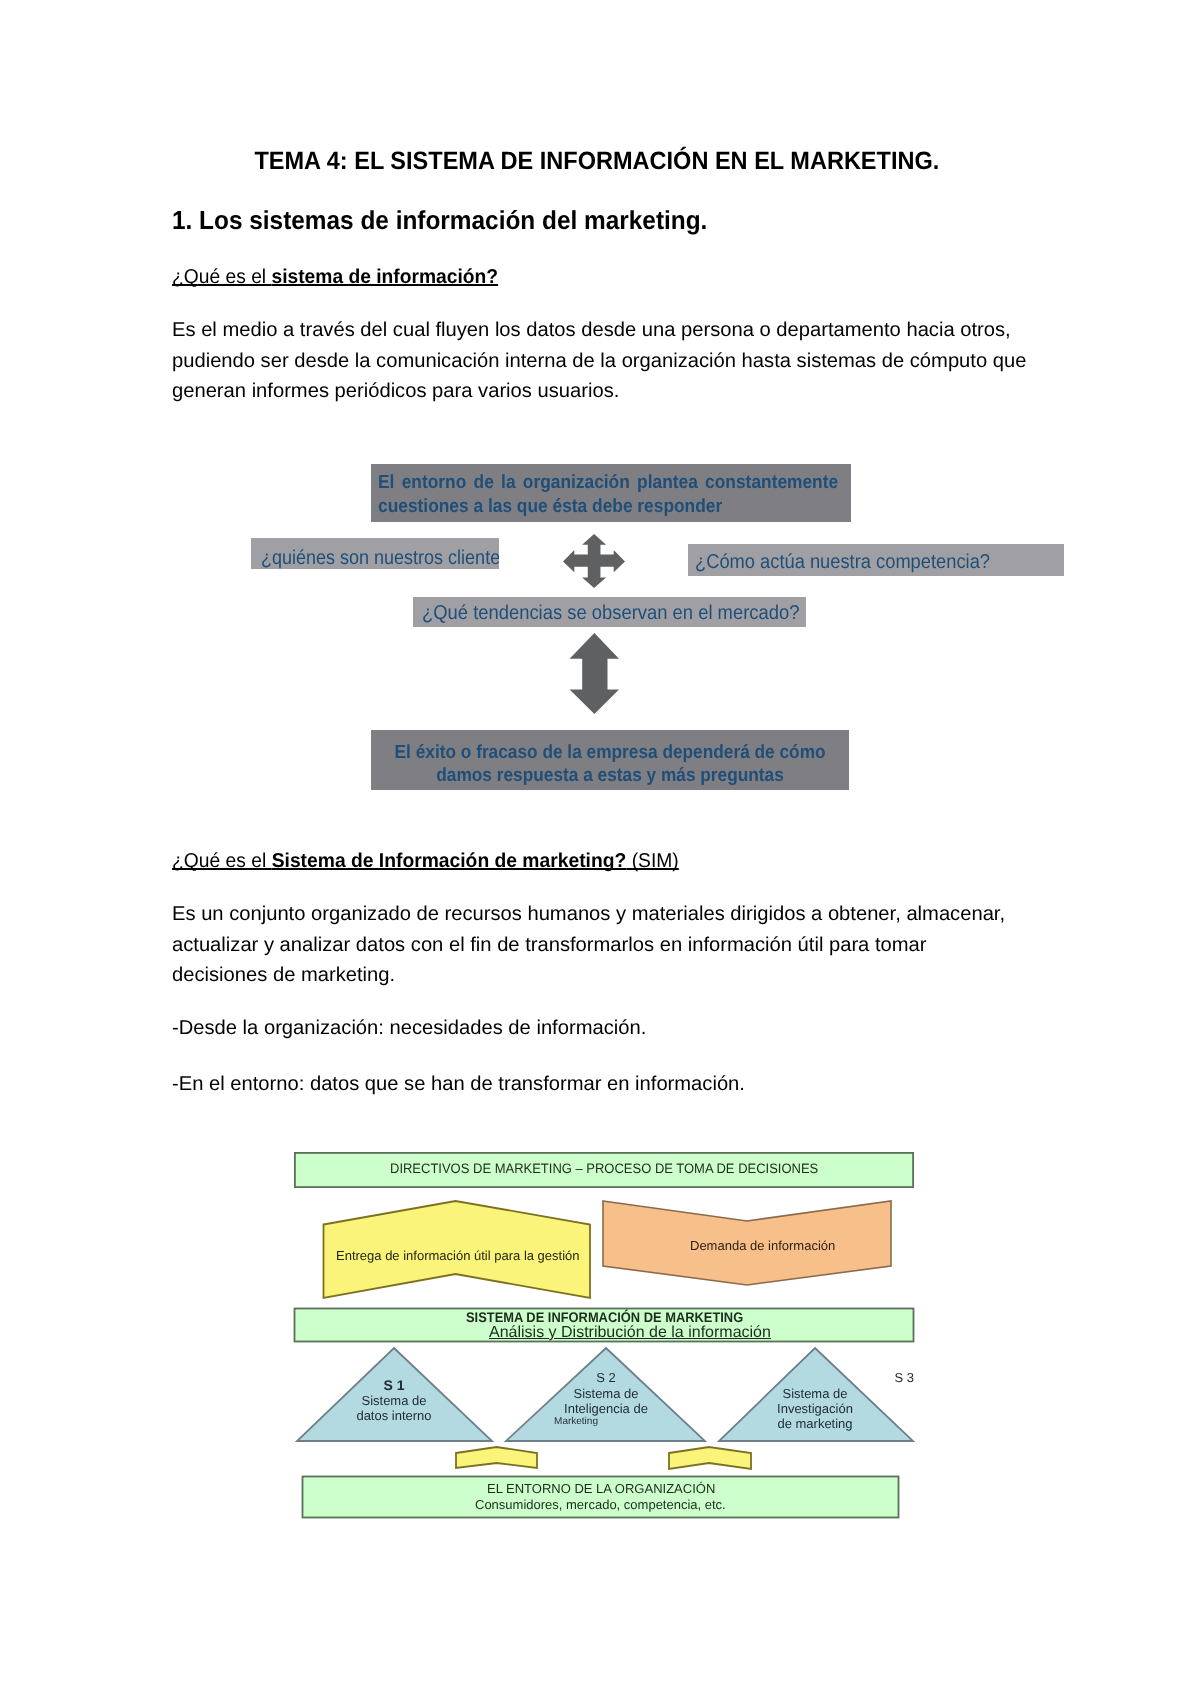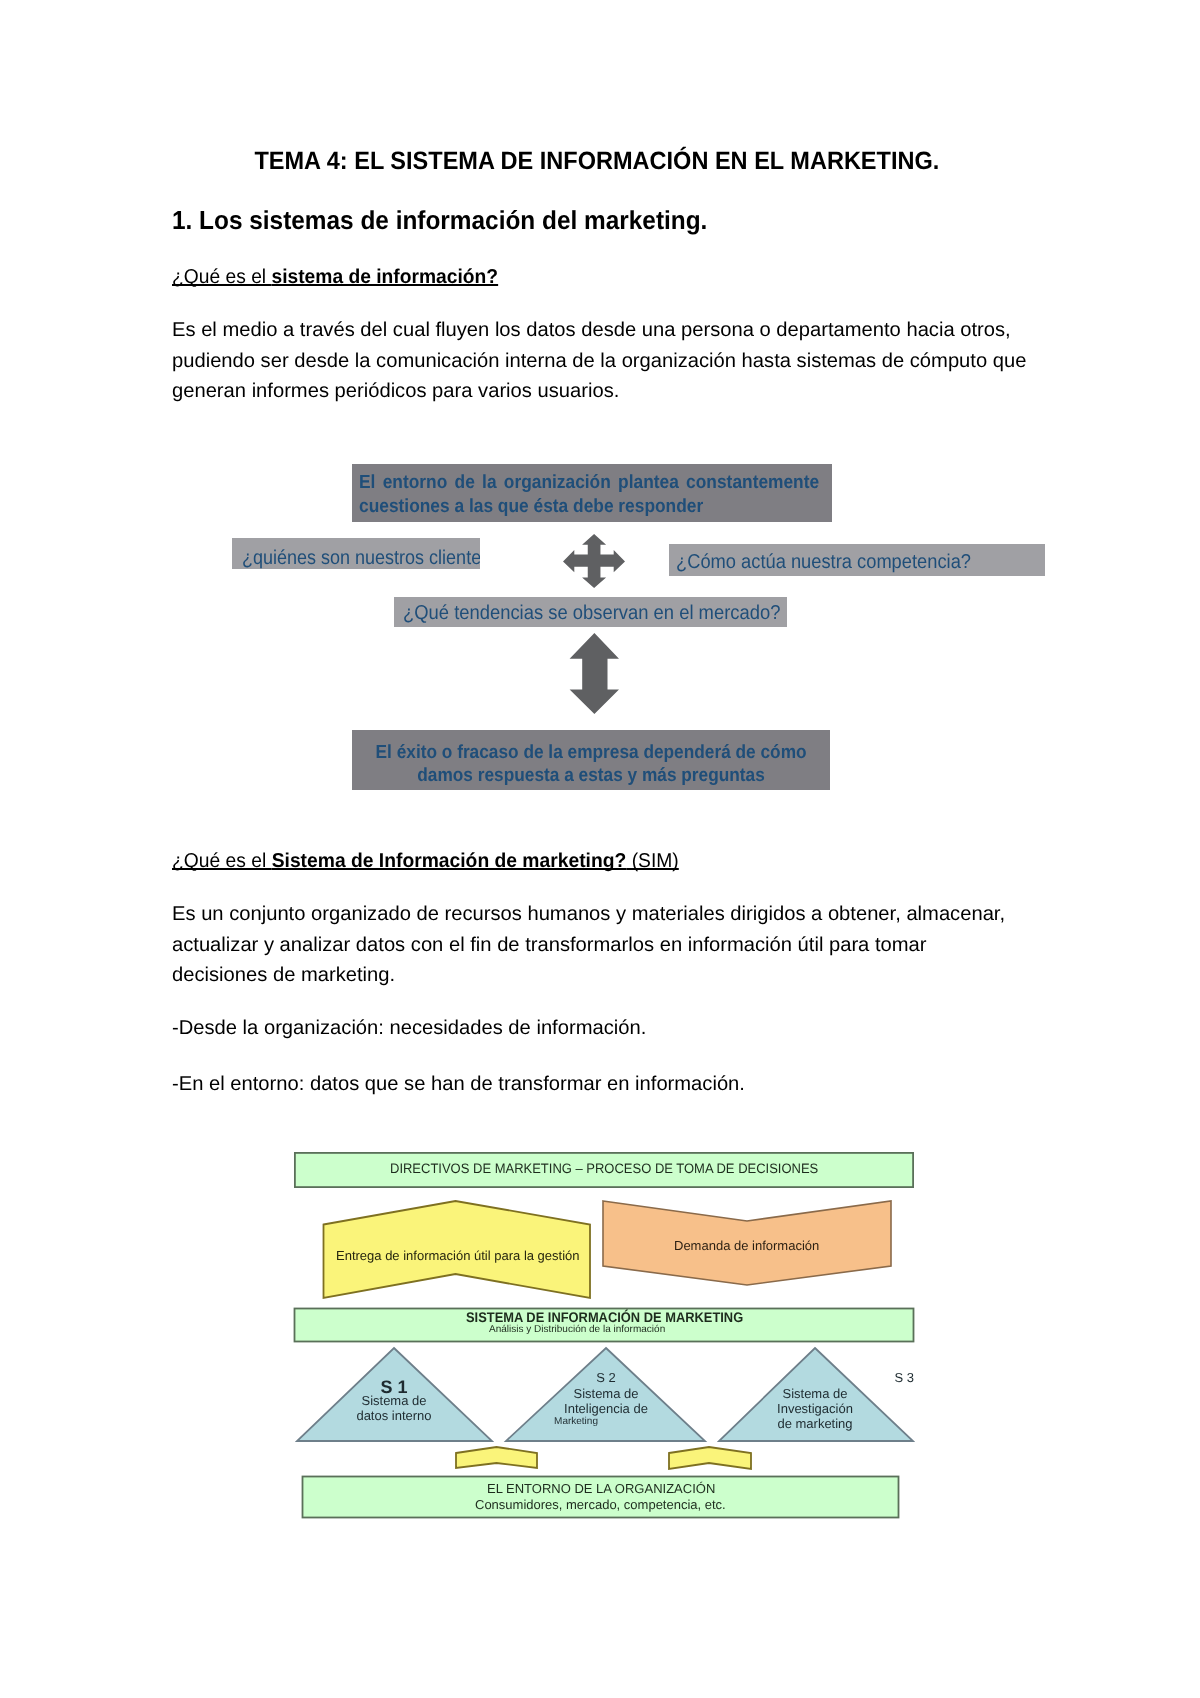--- a/index.html
+++ b/index.html
@@ -16,33 +16,33 @@
   .subheading{position:absolute;left:172px;font-size:20px;color:#000;text-decoration:underline;
     text-underline-offset:1px;text-decoration-thickness:1.7px;text-decoration-skip-ink:none;white-space:nowrap;
     transform-origin:left top;}
   .subheading b{font-weight:bold;}
   .para{position:absolute;left:172px;width:880px;font-size:20px;color:#000;line-height:30.5px;
     text-align:left;transform:scaleX(1.0085);transform-origin:left top;}
   .pl{white-space:nowrap;}
 
   
   .d1{position:absolute;left:0;top:0;width:1200px;height:1698px;}
-  .d1 .box{position:absolute;box-sizing:border-box;color:#1F4E79;overflow:hidden;}
+  .d1 .box{position:absolute;box-sizing:border-box;color:#1F4E79;overflow:hidden;margin-left:19px;}
   .d1 .bigbox{background:#7F7E83;}
   .d1 .smallbox{background:#A0A0A4;}
   .d1 .smallbox .tx{font-weight:normal;}
   .d1 .tx{position:absolute;white-space:nowrap;transform-origin:left top;font-weight:bold;}
 
   
   .d2{position:absolute;left:0;top:0;width:1200px;height:1698px;}
   .d2 svg{position:absolute;left:0;top:0;width:1200px;height:1698px;overflow:visible;}
   .d2 .lbl{position:absolute;white-space:nowrap;transform-origin:left top;
     color:#1D2C1D;font-size:13px;}
   .d2 .lbl.yel{color:#26260F;}
-  .d2 .lbl.org{color:#2B1F12;}
+  .d2 .lbl.org{color:#2B1F12;margin-left:16px;}
   .d2 .lbl.tri{color:#1E2B30;}
   .d2 .lbl.ctr{text-align:center;}
 </style>
 </head>
 <body>
 
 <div class="page">
 
   <div class="doc-title">TEMA 4: EL SISTEMA DE INFORMACIÓN EN EL MARKETING.</div>
 
@@ -119,23 +119,23 @@
       <rect x="302.5" y="1476.5" width="596" height="41" fill="#CCFFCC" stroke="#5A7059" stroke-width="1.8"></rect>
     </svg>
 
     <div class="lbl" style="left:390px;top:1161px;font-size:13.7px;transform:scaleX(0.949);">DIRECTIVOS DE MARKETING – PROCESO DE TOMA DE DECISIONES</div>
 
     <div class="lbl yel" style="left:336px;top:1248px;font-size:13px;">Entrega de información útil para la gestión</div>
 
     <div class="lbl org" style="left:674px;top:1238px;font-size:13px;">Demanda de información</div>
 
     <div class="lbl" style="left:466px;top:1309px;font-size:14px;font-weight:bold;transform:scaleX(0.92);">SISTEMA DE INFORMACIÓN DE MARKETING</div>
-    <div class="lbl" style="left:489px;top:1324px;font-size:10px;">Análisis y Distribución de la información</div>
+    <div class="lbl" style="left:489px;top:1324px;font-size:16px;text-decoration:underline;">Análisis y Distribución de la información</div>
 
-    <div class="lbl ctr tri" style="left:294px;top:1377px;width:200px;font-size:18px;font-weight:bold;">S 1</div>
+    <div class="lbl ctr tri" style="left:294px;top:1377px;width:200px;font-size:14px;font-weight:bold;">S 1</div>
     <div class="lbl ctr tri" style="left:294px;top:1393px;width:200px;font-size:13px;">Sistema de</div>
     <div class="lbl ctr tri" style="left:294px;top:1408px;width:200px;font-size:13px;">datos interno</div>
 
     <div class="lbl ctr tri" style="left:506px;top:1370px;width:200px;font-size:13px;font-weight:normal;">S 2</div>
     <div class="lbl ctr tri" style="left:506px;top:1386px;width:200px;font-size:13px;">Sistema de</div>
     <div class="lbl ctr tri" style="left:506px;top:1401px;width:200px;font-size:13px;">Inteligencia de</div>
     <div class="lbl ctr tri" style="left:476px;top:1416px;width:200px;font-size:10px;">Marketing</div>
 
     <div class="lbl ctr tri" style="left:716px;top:1370px;width:198px;font-size:13px;font-weight:normal;text-align:right;">S 3</div>
     <div class="lbl ctr tri" style="left:716px;top:1386px;width:198px;font-size:13px;">Sistema de</div>

